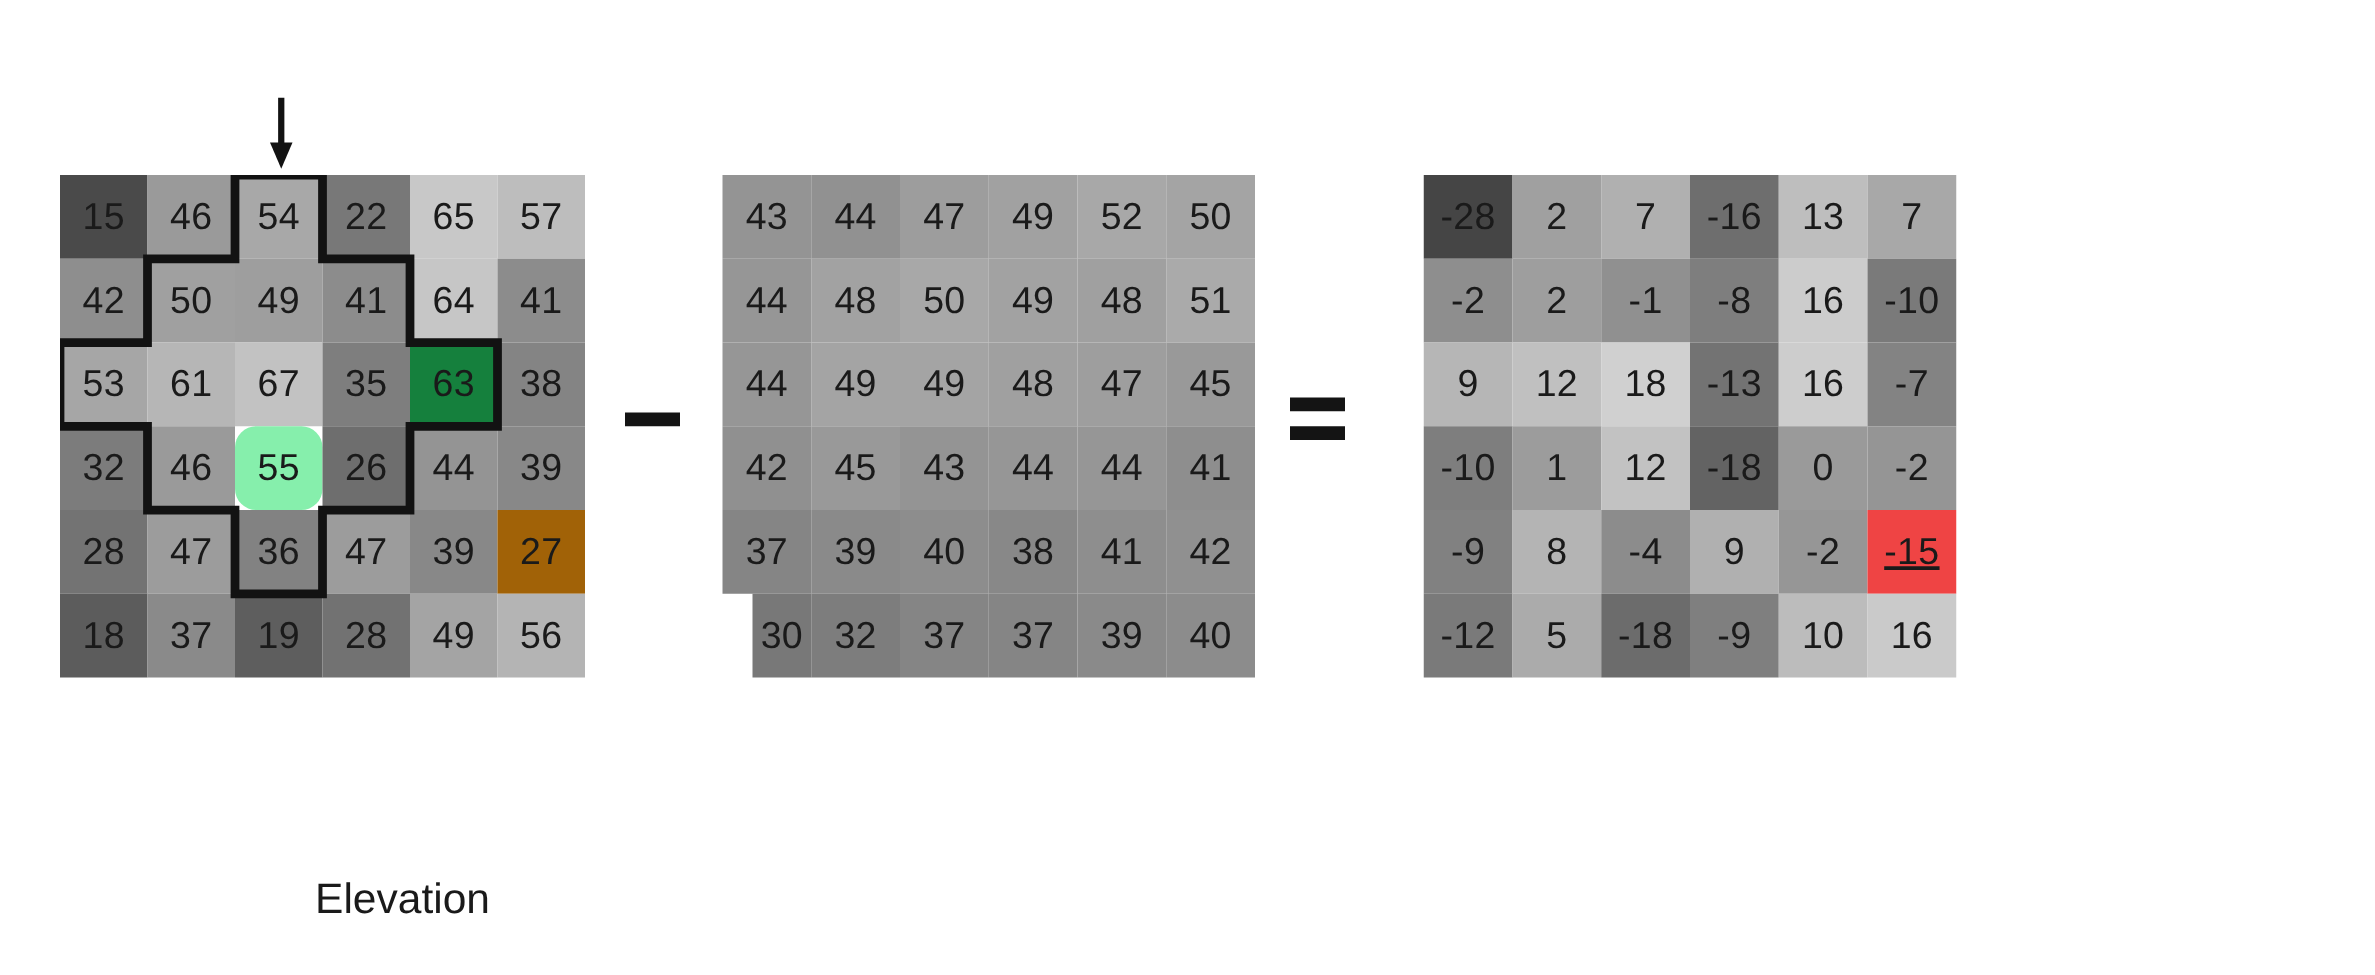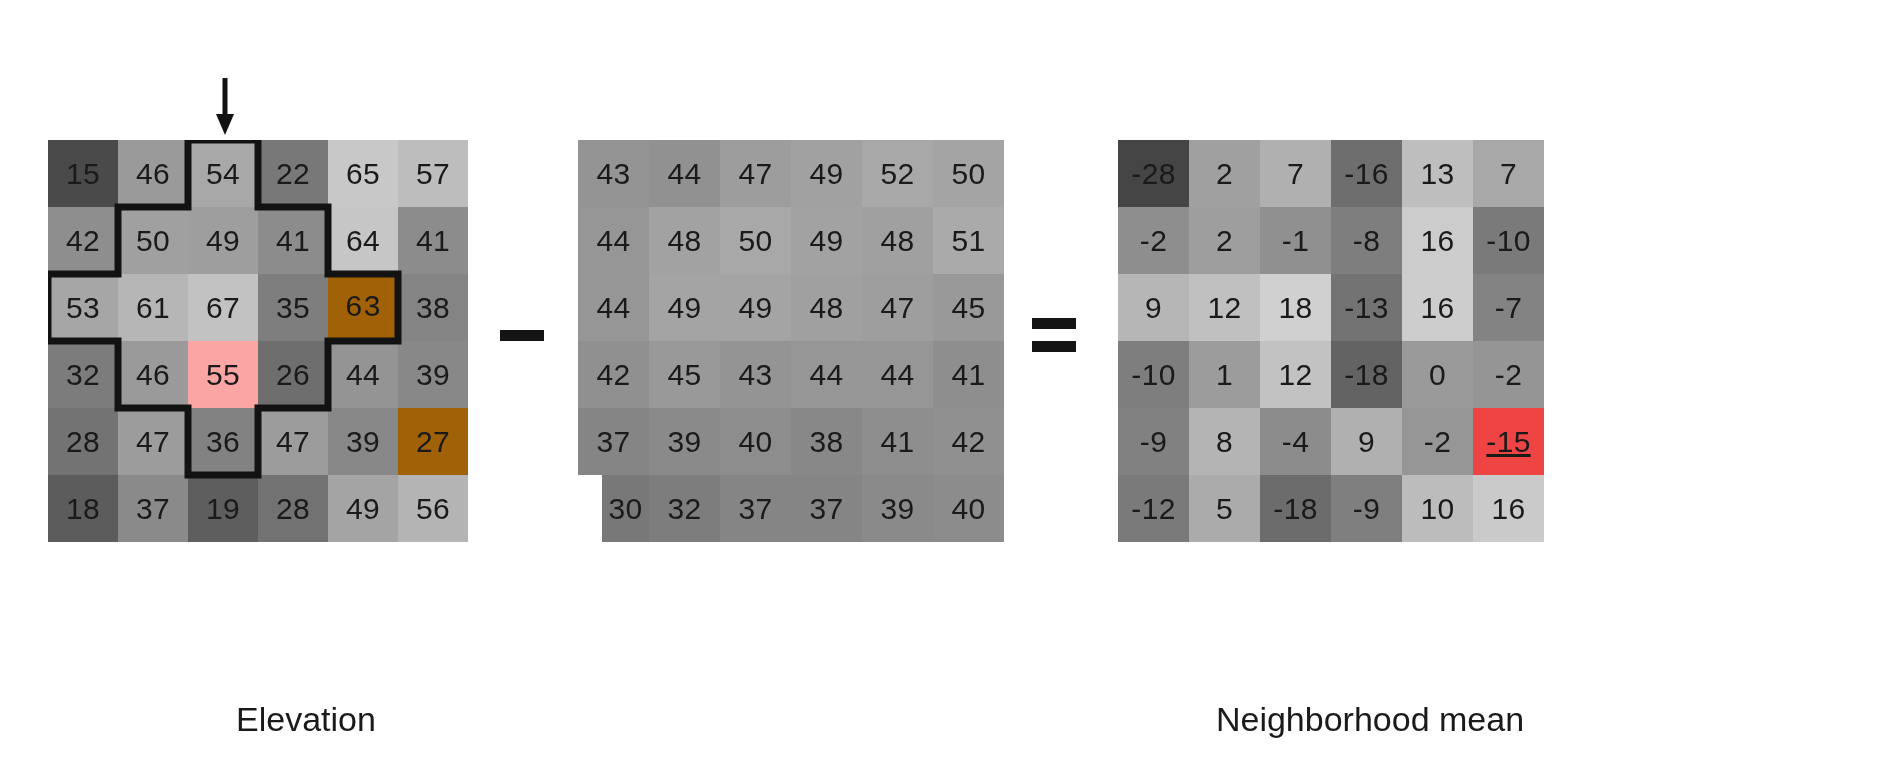--- a/index.html
+++ b/index.html
@@ -52,40 +52,40 @@
   #panel-difference{ left: 1118px; }
 
   .grid {
     display: grid;
     grid-template-columns: repeat(6, 70px);
     grid-template-rows: repeat(6, 67px);
     position: relative;
   }
   #grid-elevation { grid-template-columns: repeat(6, 70px); }
   #grid-mean      { grid-template-columns: repeat(6, 71px); }
-  #grid-difference{ grid-template-columns: repeat(6, 71px); }
+  #grid-difference{ grid-template-columns: repeat(6, 71px); margin-left: 21px; }
 
   .cell {
     display: flex;
     align-items: center;
     justify-content: center;
     font-size: 30px;
     color: #1a1a1a;
     letter-spacing: 0.3px;
   }
 
   .caption {
     position: absolute;
     top: 560px;
     width: 430px;
     text-align: center;
     font-size: 34px;
     color: #1a1a1a;
   }
-  #caption-elevation  { left: 48px;   width: 420px; }
+  #caption-elevation  { left: 64px;   width: 420px; }
   #caption-mean       { left: 578px;  width: 428px; }
 
   
   .operator {
     position: absolute;
     font-size: 0;
   }
   #op-minus { left: 500px; top: 330px; }
   #op-equals{ left: 1032px; top: 318px; }
   .bar {
@@ -125,25 +125,25 @@
         <div class="cell" style="background: rgb(142, 142, 142);">42</div>
         <div class="cell" style="background: rgb(160, 160, 160);">50</div>
         <div class="cell" style="background: rgb(158, 158, 158);">49</div>
         <div class="cell" style="background: rgb(140, 140, 140);">41</div>
         <div class="cell" style="background: rgb(198, 198, 198);">64</div>
         <div class="cell" style="background: rgb(140, 140, 140);">41</div>
         <div class="cell" style="background: rgb(166, 166, 166);">53</div>
         <div class="cell" style="background: rgb(182, 182, 182);">61</div>
         <div class="cell" style="background: rgb(194, 194, 194);">67</div>
         <div class="cell" style="background: rgb(126, 126, 126);">35</div>
-        <div class="cell" style="background: #a16207; font-family: Liberation Mono, monospace;">63</div>
+        <div class="cell" style="background: #15803d;">63</div>
         <div class="cell" style="background: rgb(132, 132, 132);">38</div>
         <div class="cell" style="background: rgb(124, 124, 124);">32</div>
         <div class="cell" style="background: rgb(154, 154, 154);">46</div>
-        <div class="cell" style="background: #fca5a5;">55</div>
+        <div class="cell" style="background: #86efac; border-radius: 17px;">55</div>
         <div class="cell" style="background: rgb(110, 110, 110);">26</div>
         <div class="cell" style="background: rgb(148, 148, 148);">44</div>
         <div class="cell" style="background: rgb(136, 136, 136);">39</div>
         <div class="cell" style="background: rgb(115, 115, 115);">28</div>
         <div class="cell" style="background: rgb(156, 156, 156);">47</div>
         <div class="cell" style="background: rgb(130, 130, 130);">36</div>
         <div class="cell" style="background: rgb(156, 156, 156);">47</div>
         <div class="cell" style="background: rgb(136, 136, 136);">39</div>
         <div class="cell" style="background: #a16207;">27</div>
         <div class="cell" style="background: rgb(92, 92, 92);">18</div>
@@ -198,21 +198,20 @@
         <div class="cell" style="background: rgb(136, 136, 136);">38</div>
         <div class="cell" style="background: rgb(142, 142, 142);">41</div>
         <div class="cell" style="background: rgb(144, 144, 144);">42</div>
         <div class="cell" style="background: rgb(120, 120, 120); margin-left: 24px;">30</div>
         <div class="cell" style="background: rgb(125, 125, 125);">32</div>
         <div class="cell" style="background: rgb(133, 133, 133);">37</div>
         <div class="cell" style="background: rgb(133, 133, 133);">37</div>
         <div class="cell" style="background: rgb(138, 138, 138);">39</div>
         <div class="cell" style="background: rgb(140, 140, 140);">40</div>
       </div>
-    <div class="caption" id="caption-mean">Neighborhood mean</div>
   </div>
 
   <div class="operator" id="op-equals">
     <div class="bar"></div>
     <div class="bar"></div>
   </div>
 
   <div class="panel" id="panel-difference">
     <div class="grid" id="grid-difference">
         <div class="cell" style="background: rgb(69, 69, 69);">-28</div>

